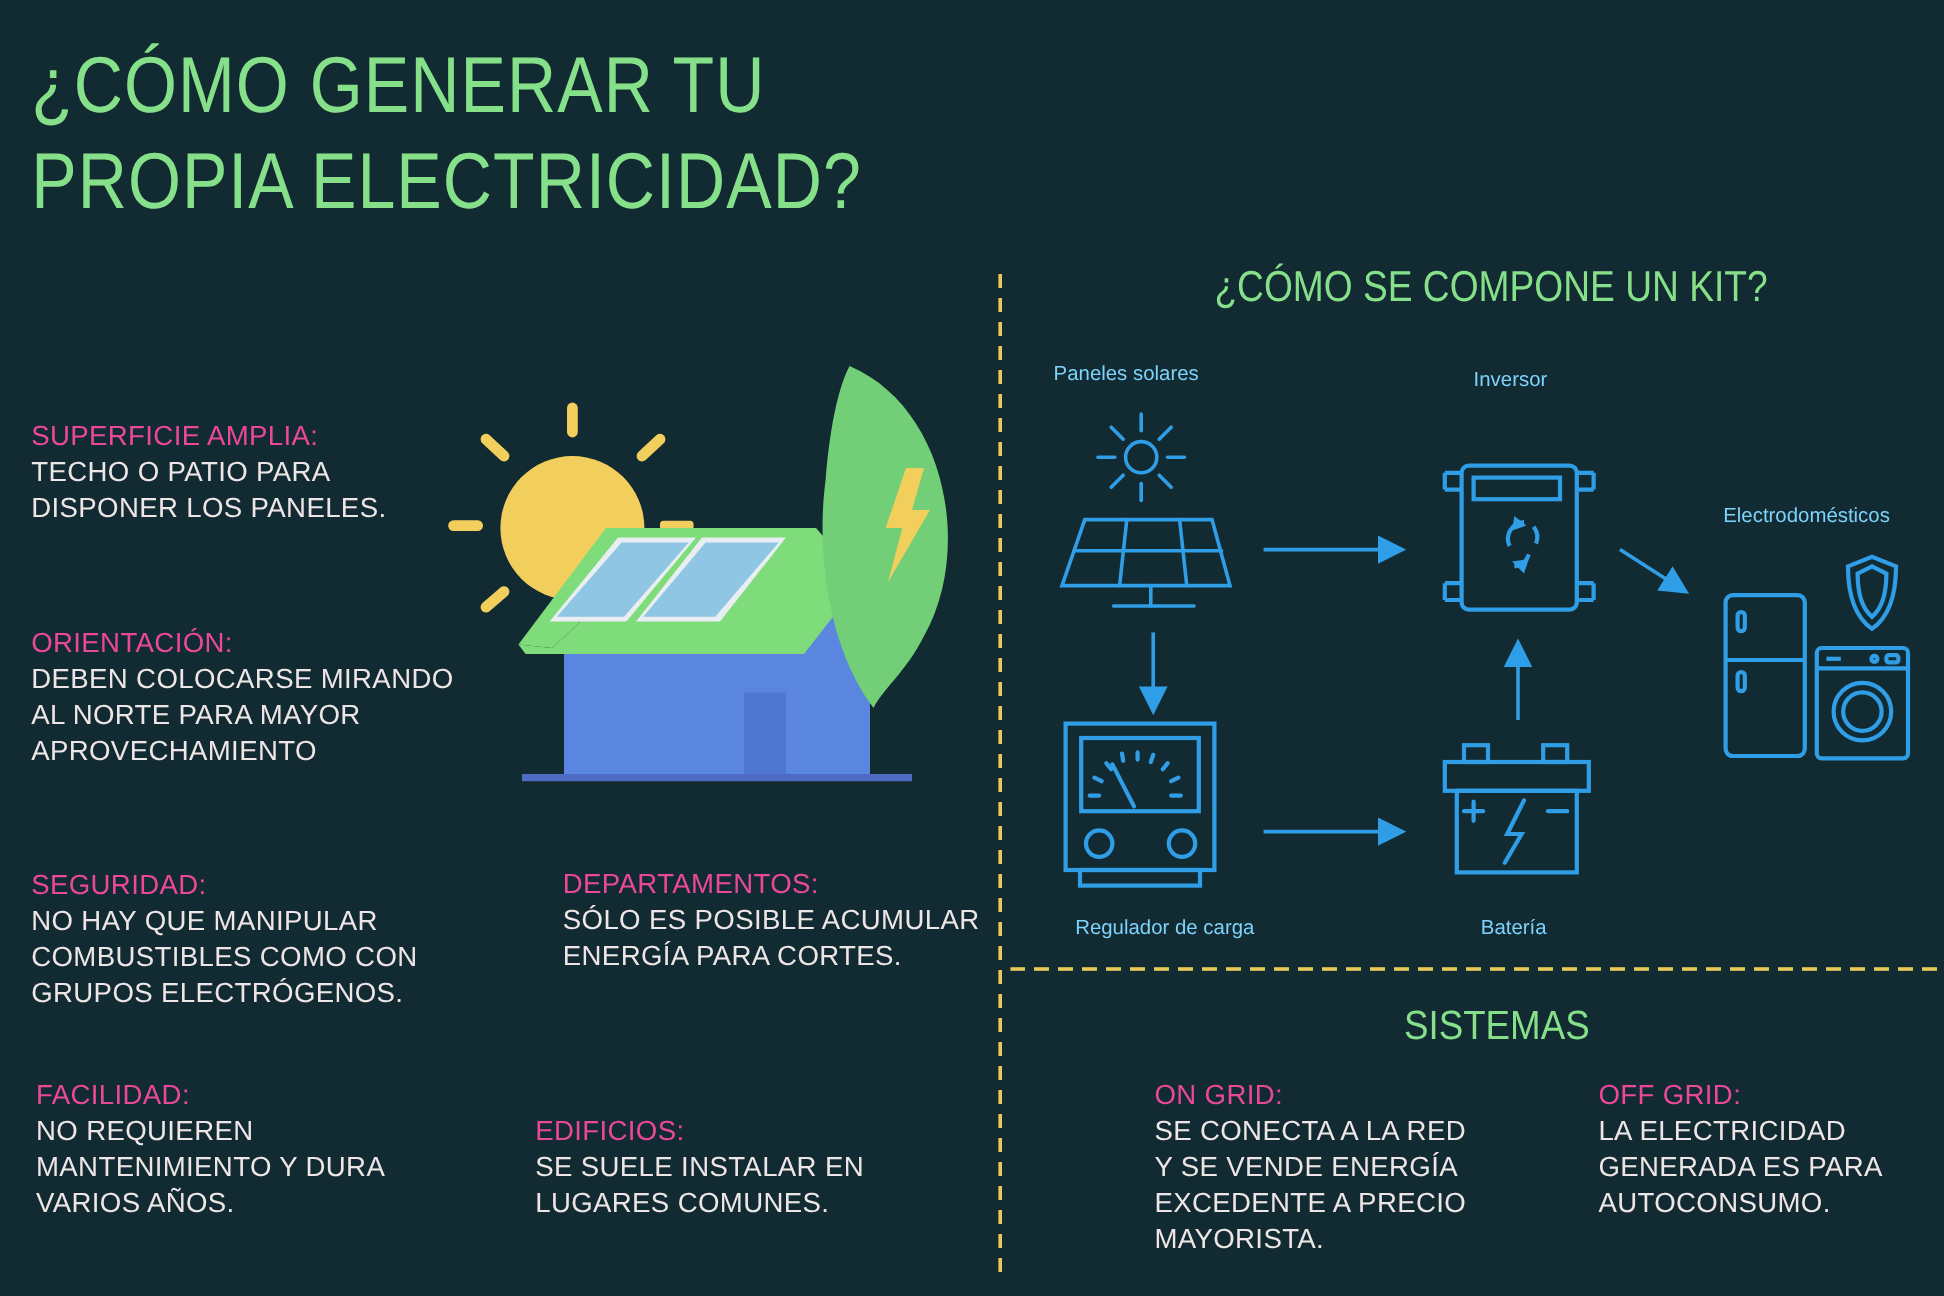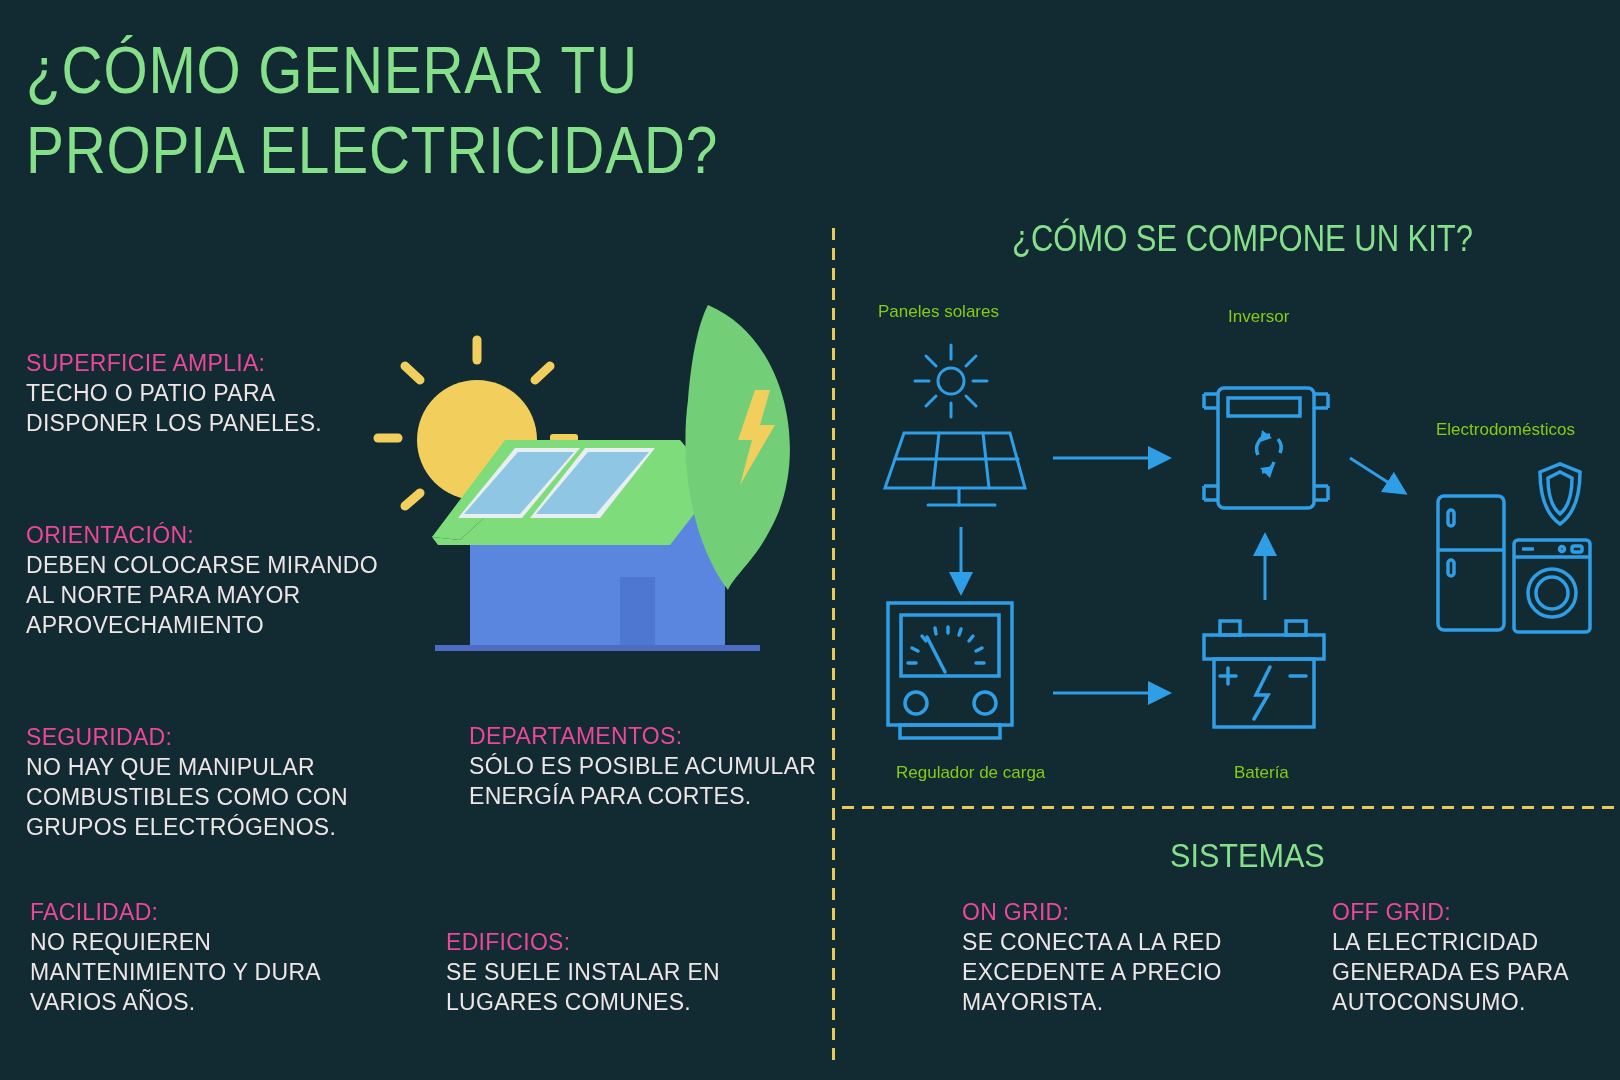--- a/index.html
+++ b/index.html
@@ -16,21 +16,21 @@
     transform:scaleX(0.86); transform-origin:left top;
     white-space:nowrap;
   }
   .block { color:#eee6e6; font-size:23px; line-height:30px; letter-spacing:0.3px; white-space:nowrap; }
   .block .hd { color:#ec4899; }
   .kit-title {
     left:1012px; top:218px; color:#86e08a; font-size:36px; white-space:nowrap;
     transform:scaleX(0.86); transform-origin:left top;
   }
   .sis-title { left:1170px; top:836px; color:#86e08a; font-size:34px; white-space:nowrap; transform:scaleX(0.9); transform-origin:left top;}
-  .lbl { color:#84cc16; font-size:17px; white-space:nowrap; }
+  .lbl { color:#7dd3fc; font-size:17px; white-space:nowrap; }
   .vdash {
     left:832px; top:228px; width:3px; height:832px;
     background:repeating-linear-gradient(to bottom,#e8c95a 0 12px,transparent 12px 20px);
   }
   .hdash {
     left:842px; top:806px; width:778px; height:3px;
     background:repeating-linear-gradient(to right,#e8c95a 0 12px,transparent 12px 20px);
   }
   svg { position:absolute; overflow:visible; }
 </style>
@@ -210,20 +210,21 @@
     <path d="M90 61 h16"></path>
     <path d="M70 52 L56 80 L68 80 L54 104"></path>
   </g>
 </svg>
 
 <div class="abs sis-title">SISTEMAS</div>
 
 <div class="abs block" style="left:962px;top:897px;">
   <div class="hd">ON GRID:</div>
   <div>SE CONECTA A LA RED</div>
+  <div>Y SE VENDE ENERGÍA</div>
   <div>EXCEDENTE A PRECIO</div>
   <div>MAYORISTA.</div>
 </div>
 <div class="abs block" style="left:1332px;top:897px;">
   <div class="hd">OFF GRID:</div>
   <div>LA ELECTRICIDAD</div>
   <div>GENERADA ES PARA</div>
   <div>AUTOCONSUMO.</div>
 </div>
 

